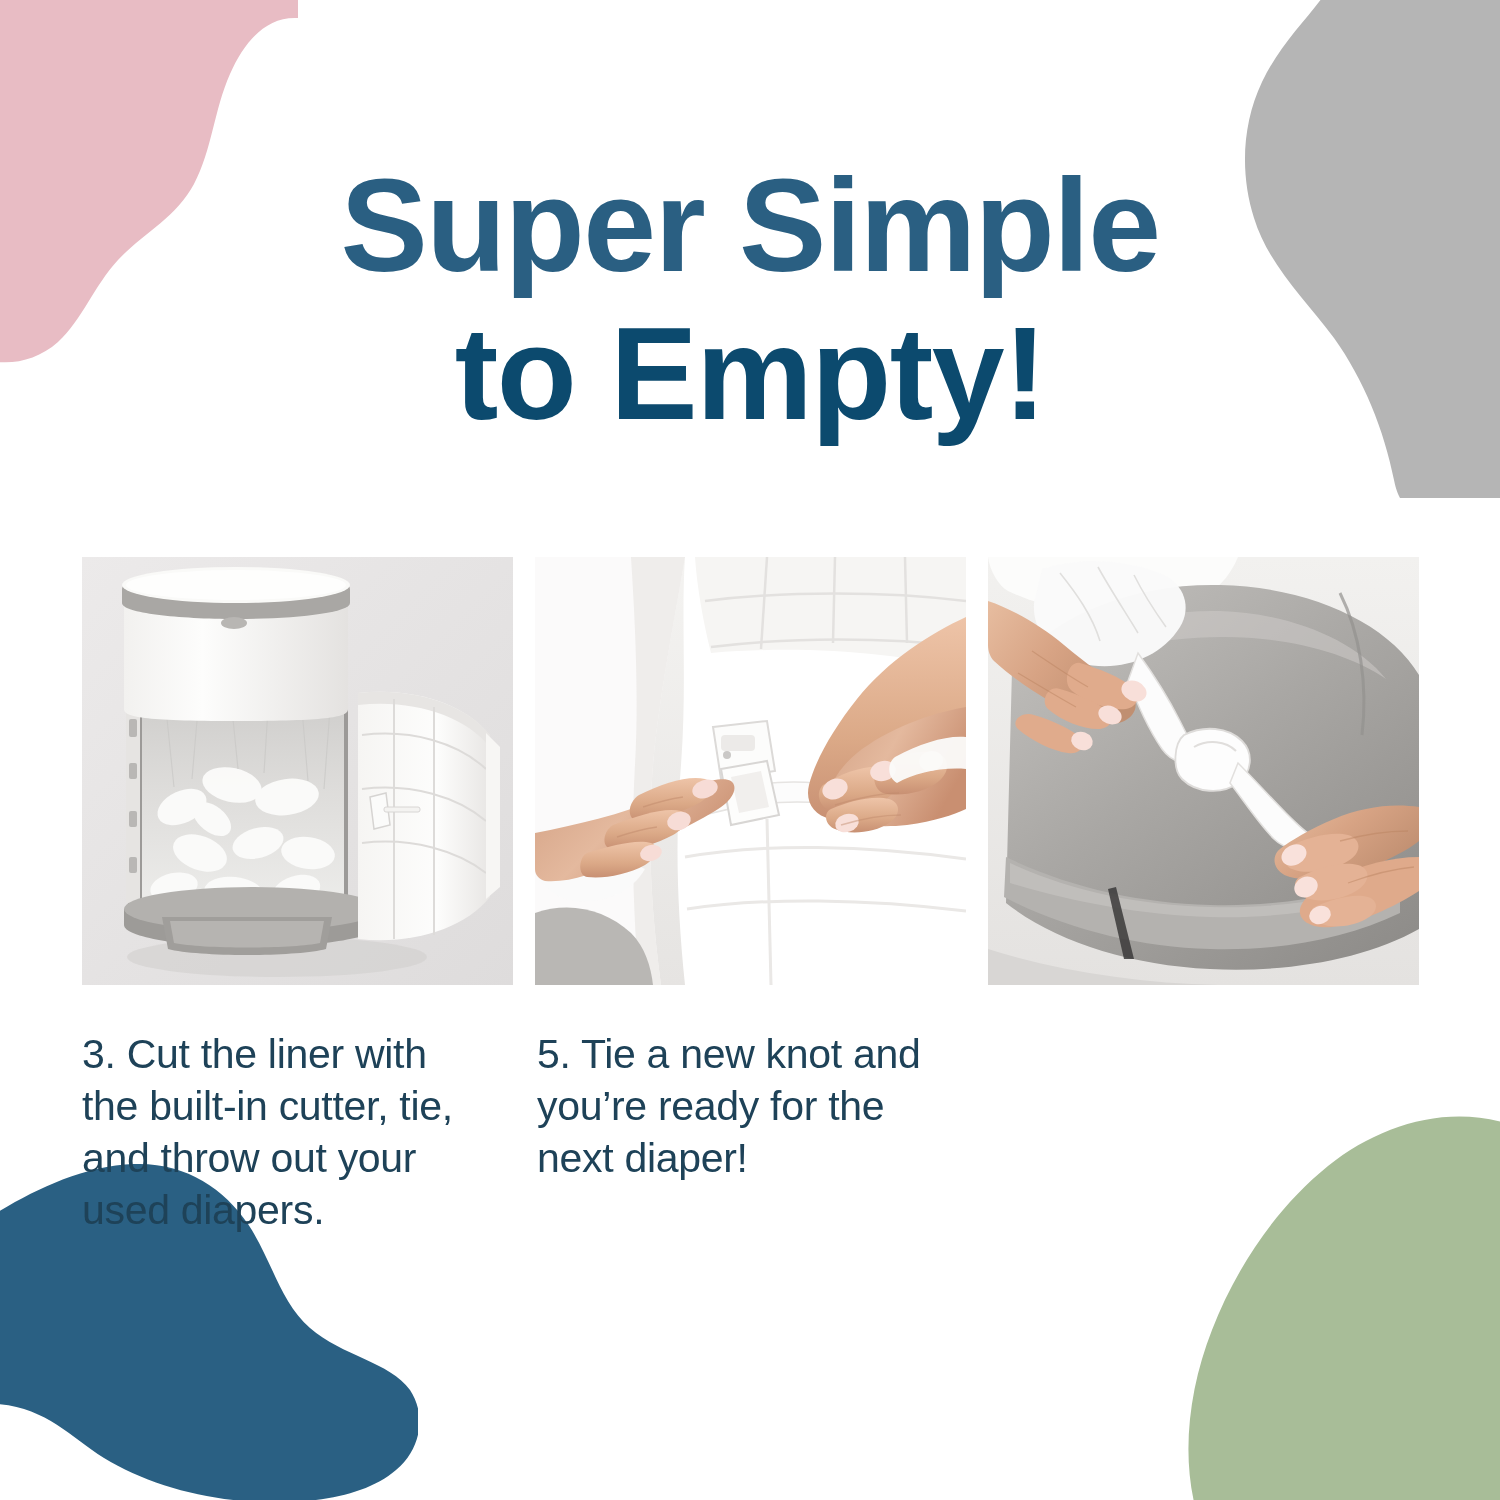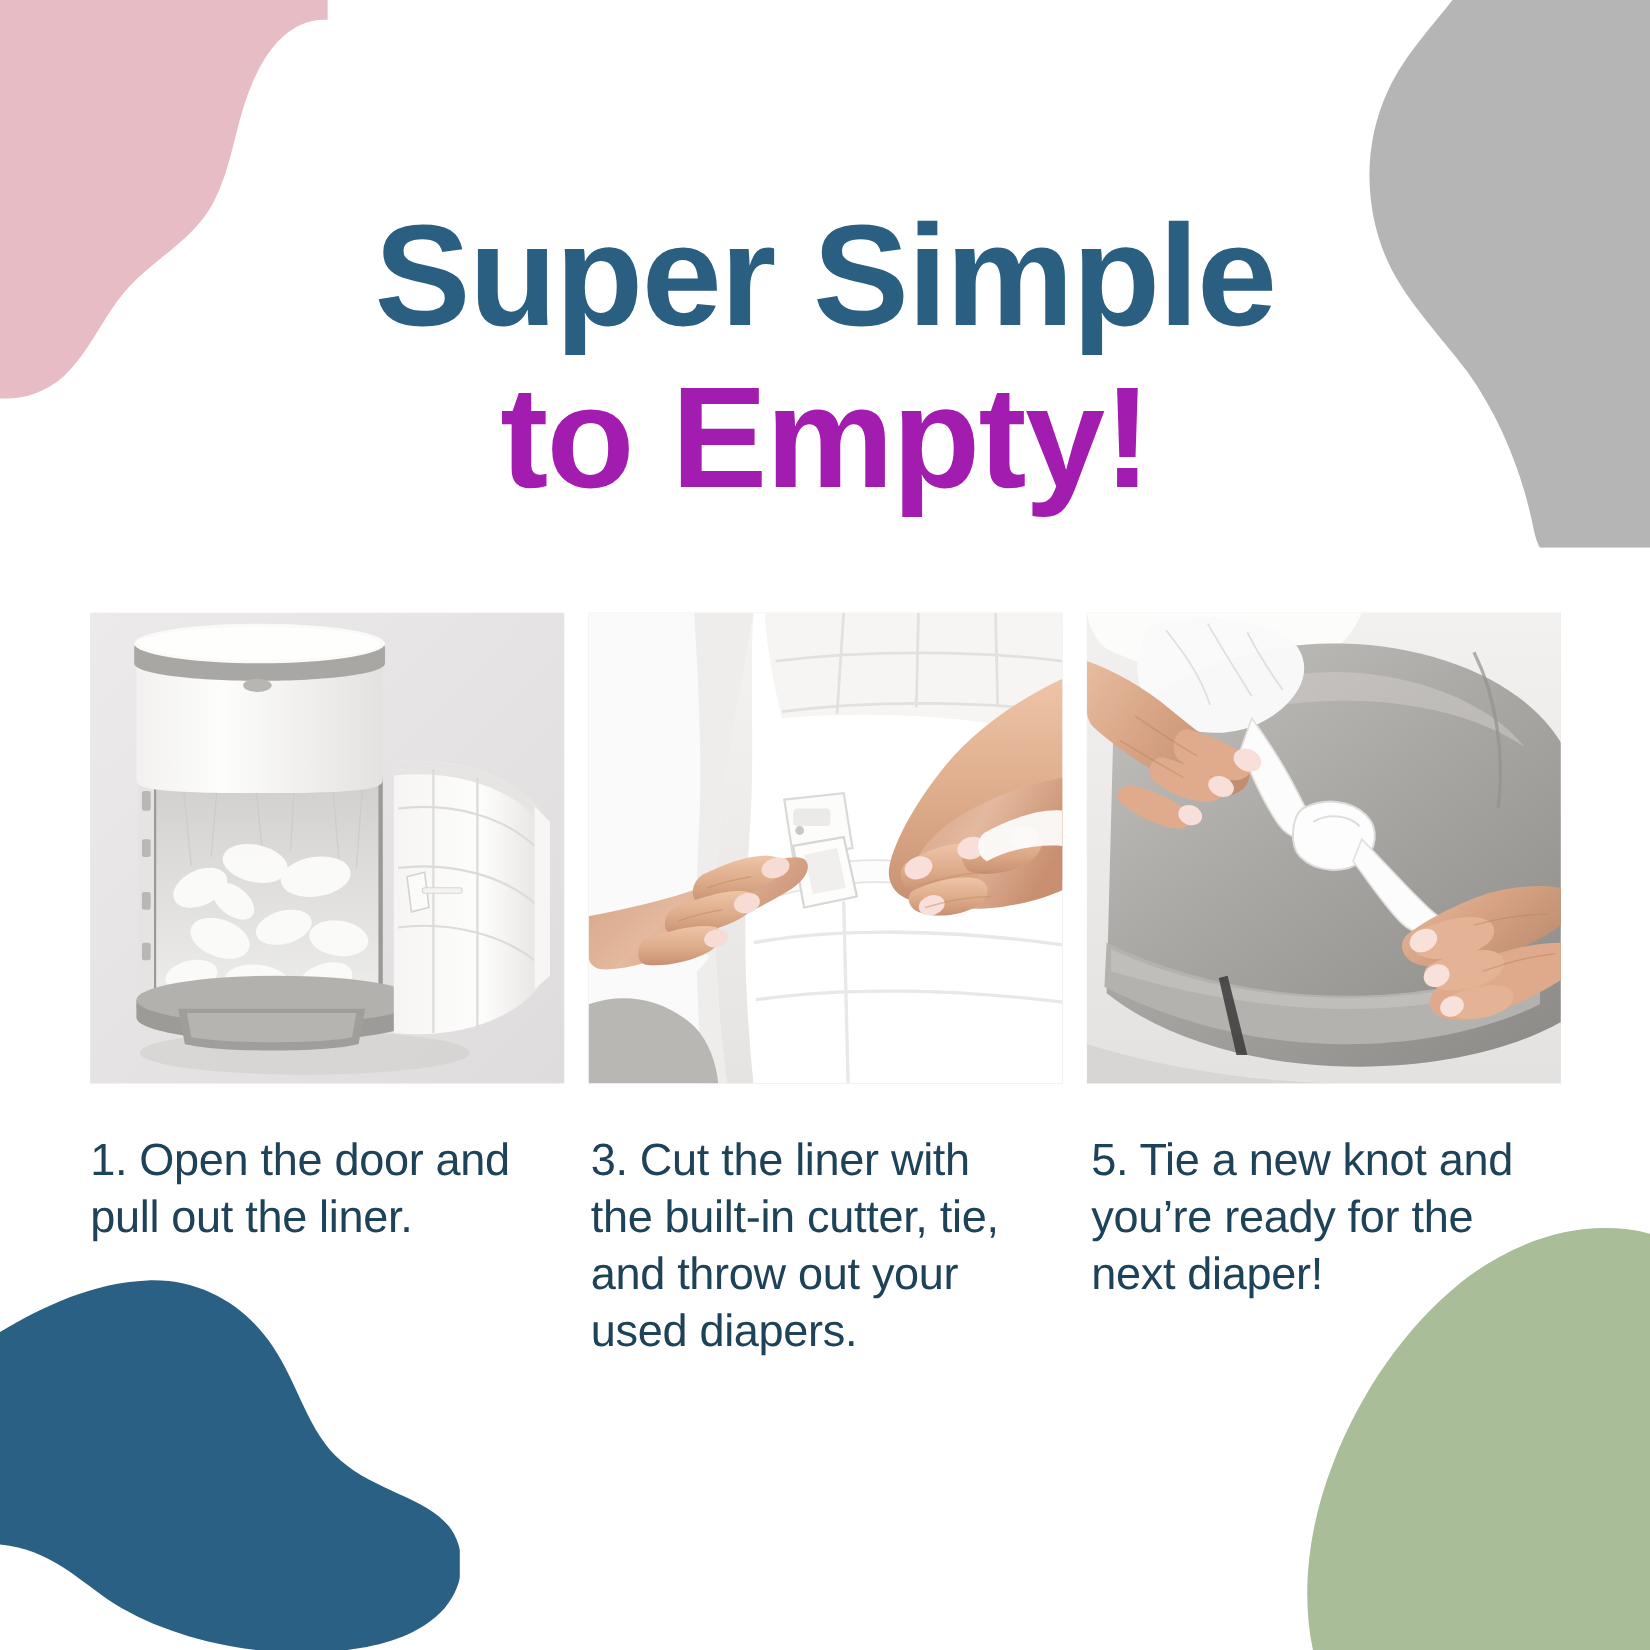--- a/index.html
+++ b/index.html
@@ -23,21 +23,21 @@
   }
   #blob-top-left   { left: -2px;  top: -2px;   width: 300px; height: 380px; }
   #blob-top-right  { right: -2px; top: -2px;   width: 290px; height: 500px; }
   #blob-bottom-left{ left: -2px;  bottom: -2px;width: 420px; height: 390px; }
   #blob-bottom-right{right: -2px; bottom: -2px;width: 360px; height: 390px; }
 
   
   #title-block {
     position: absolute;
     left: 0;
-    top: 176px;
+    top: 152px;
     width: 1500px;
     text-align: center;
   }
   .title-line {
     font-size: 131px;
     line-height: 148px;
     font-weight: 700;
     letter-spacing: -1.5px;
     white-space: nowrap;
   }
@@ -115,21 +115,21 @@
 
   <div class="blob" id="blob-bottom-right">
     <svg viewBox="0 0 360 390" preserveAspectRatio="none">
       <path d="M360,10 C300,-6 236,14 186,54 C134,96 94,156 70,218
                C48,274 40,336 52,390 L360,390 Z" fill="#a8bd98"></path>
     </svg>
   </div>
 
   <div id="title-block">
     <div class="title-line" style="color:#2a5f82;">Super Simple</div>
-    <div class="title-line" style="color:#a21caf;">to Empty!</div>
+    <div class="title-line" style="color:#0c4a6e;">to Empty!</div>
   </div>
 
   <div id="photo-row">
 
     <div class="photo">
       <svg viewBox="0 0 431 428">
         <defs>
           <linearGradient id="bg1" x1="0" y1="0" x2="1" y2="1">
             <stop offset="0" stop-color="#eceaea"></stop>
             <stop offset="1" stop-color="#dedcdc"></stop>
@@ -447,23 +447,20 @@
             <path d="M360,326 C382,318 404,312 426,310"></path>
           </g>
         </g>
       </svg>
     </div>
 
   </div>
 
   <div id="caption-row">
     <div class="caption-cell">
-      <div class="caption-text cap-1" style="color:#1e4258;">1. Open the door and pull out the liner.</div>
-    </div>
-    <div class="caption-cell">
       <div class="caption-text cap-2" style="color:#1e4258;">3. Cut the liner with the built-in cutter, tie, and throw out your used diapers.</div>
     </div>
     <div class="caption-cell">
       <div class="caption-text cap-3" style="color:#1e4258;">5. Tie a new knot and you’re ready for the next diaper!</div>
     </div>
   </div>
 
 </div>
 
 </body></html>

